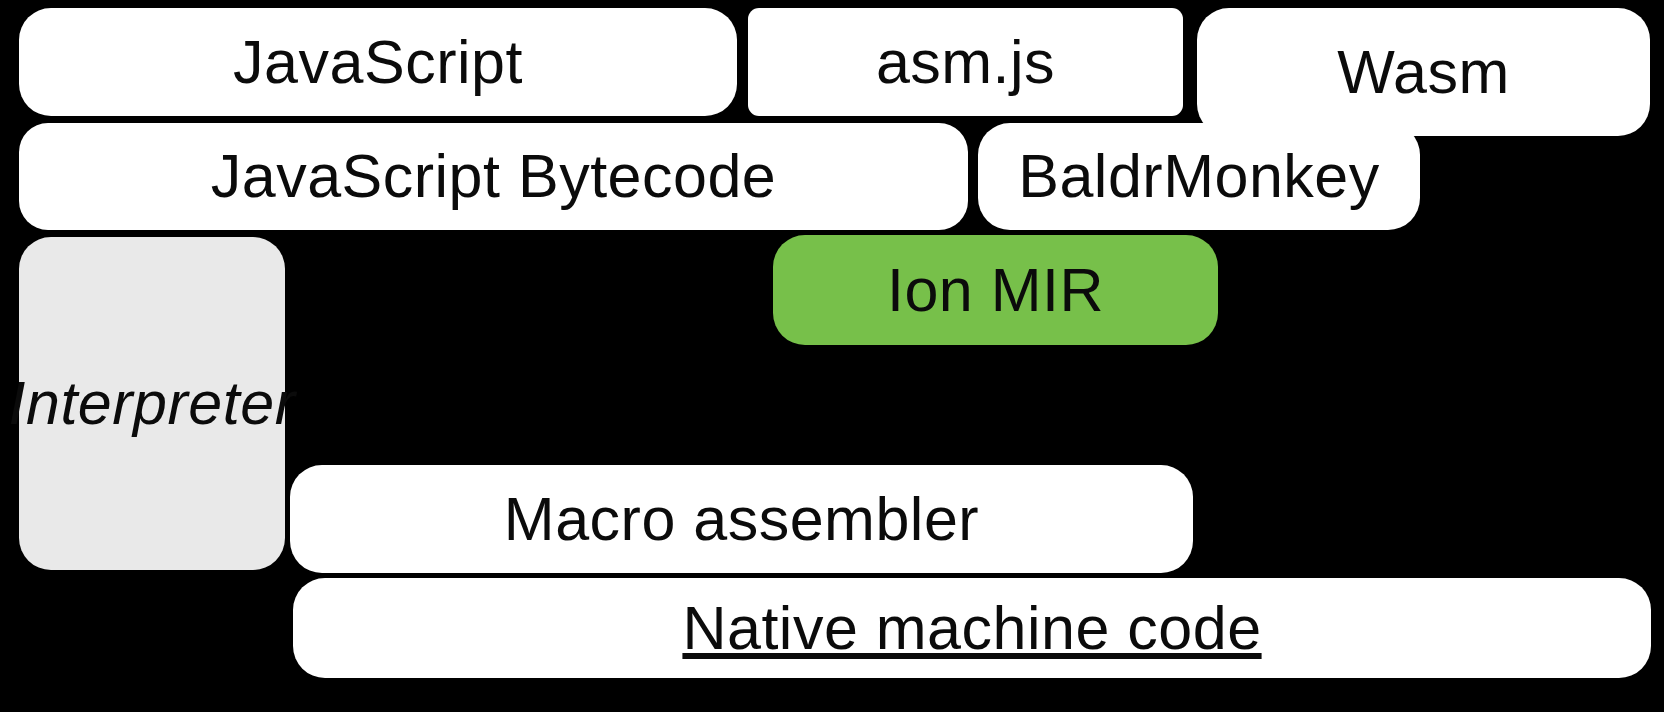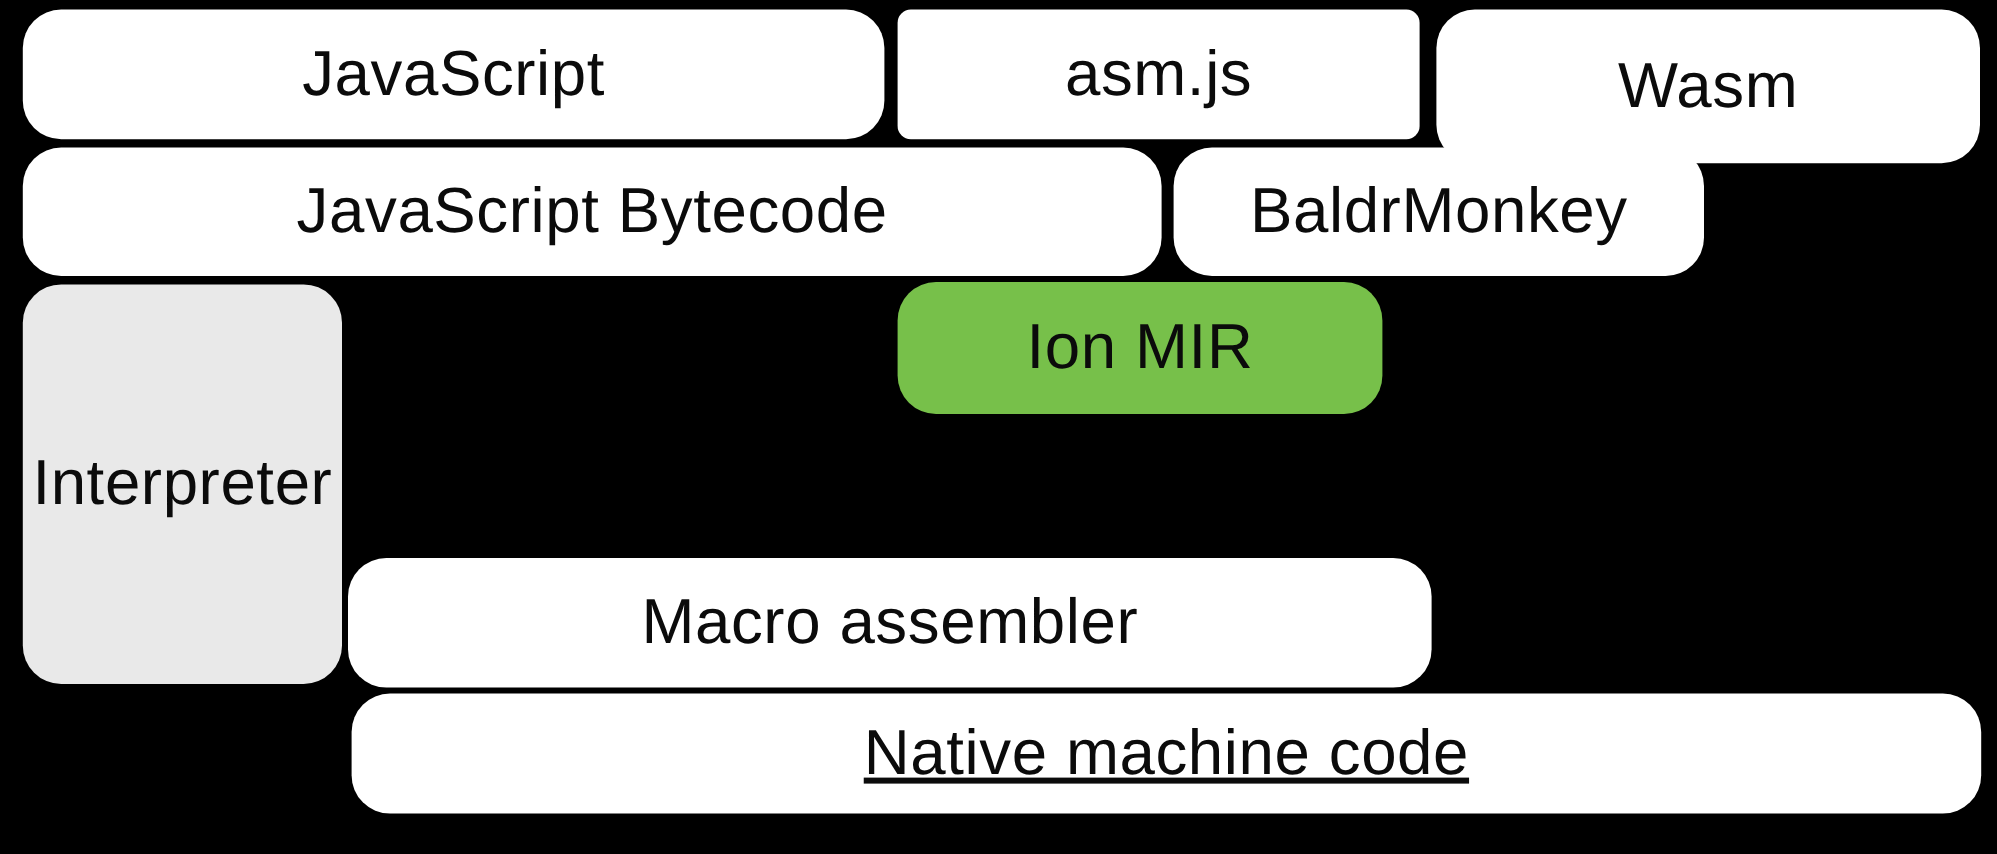--- a/index.html
+++ b/index.html
@@ -17,39 +17,39 @@
   }
   .box {
     position: absolute;
     display: flex;
     align-items: center;
     justify-content: center;
     text-align: center;
     border-radius: 32px;
     background: var(--box-white, #fff);
     color: var(--text, #0b0b0b);
-    font-size: 53px;
+    font-size: 61px;
     line-height: 1.25;
     letter-spacing: 0.5px;
   }
   .lbl { display: inline-block; }
   .gray  { background: var(--box-gray,  #e9e9e9); }
   .green { background: var(--box-green, #77c04a); }
   .pink  { background: var(--box-pink,  #f4758a); }
 
   
   .b-js       { left: 19px;   top: 8px;   width: 718px;  height: 108px; }
   .b-asmjs    { left: 748px;  top: 8px;   width: 435px;  height: 108px; border-radius: 11px; }
   .b-wasm     { left: 1197px; top: 8px;   width: 453px;  height: 128px; text-align: right; }
-  .b-bytecode { left: 19px;   top: 123px; width: 949px;  height: 107px; }
+  .b-bytecode { left: 19px;   top: 123px; width: 949px;  height: 107px; border-radius: 29px; }
   .b-baldr    { left: 978px;  top: 123px; width: 442px;  height: 107px; }
-  .b-interp   { left: 19px;   top: 237px; width: 266px;  height: 333px; }
+  .b-interp   { left: 19px;   top: 237px; width: 266px;  height: 333px; font-style: italic; }
   .b-baseline { left: 299px;  top: 237px; width: 443px;  height: 218px; }
   .b-baseline .lbl { max-width: 310px; }  
-  .b-mir      { left: 748px;  top: 235px; width: 404px;  height: 110px; }
+  .b-mir      { left: 773px;  top: 235px; width: 445px;  height: 110px; }
   .b-lir      { left: 748px;  top: 350px; width: 445px;  height: 108px; }
   .b-cretonne { left: 1200px; top: 352px; width: 452px;  height: 215px; }
   .b-macro    { left: 290px;  top: 465px; width: 903px;  height: 108px; }
   .b-native   { left: 293px;  top: 578px; width: 1358px; height: 100px; text-decoration: underline; }
 </style>
 </head>
 <body>
 
 <div class="canvas">
 

